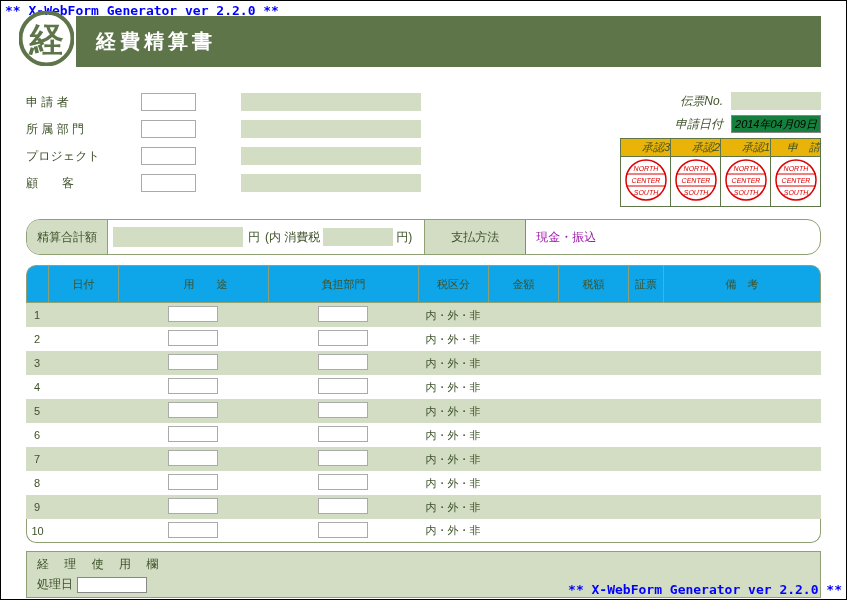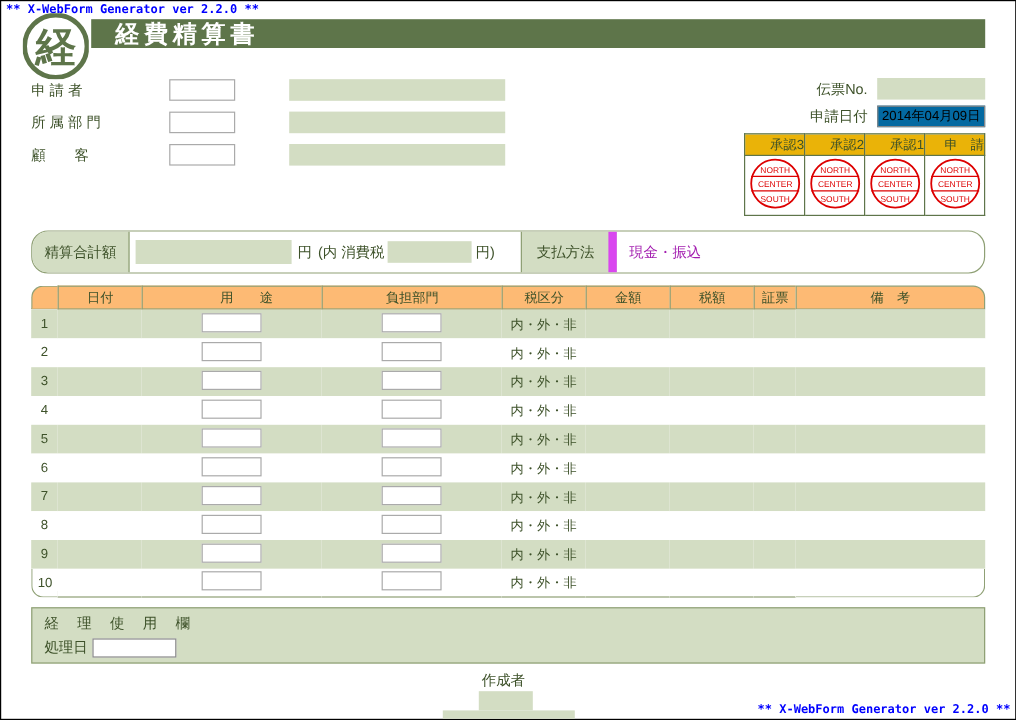--- a/index.html
+++ b/index.html
@@ -1,48 +1,48 @@
 <!DOCTYPE html>
 <html><head>
 <meta charset="utf-8">
 <style>
 * { box-sizing: border-box; margin: 0; padding: 0; }
 body { font-family: "MS PGothic", sans-serif; font-size: 12px; background: #fff; width: 847px; height: 600px; border: 1px solid #000; position: relative; }
-.watermark { color: #0000ff; font-size: 10px; font-family: monospace; font-weight: bold; position: absolute; }
+.watermark { color: #0000ff; font-size: 13px; font-family: monospace; font-weight: bold; position: absolute; }
 .wm-top { top: 2px; left: 4px; }
 .wm-bot { bottom: 2px; right: 4px; }
 .container { padding: 15px 25px 5px 25px; }
-.header-bar { background: #5e754a; height: 24px; margin-left: 50px; display: flex; align-items: center; padding-left: 20px; }
+.header-bar { background: #5e754a; height: 51px; margin-left: 50px; display: flex; align-items: center; padding-left: 20px; }
 .header-title { color: #fff; font-size: 20px; font-weight: bold; letter-spacing: 4px; }
 .logo { position: absolute; left: 18px; top: 10px; width: 55px; height: 55px; }
 .logo svg { width: 55px; height: 55px; }
 .top-section { display: flex; margin-top: 25px; }
 .left-fields { flex: 0 0 380px; }
 .field-row { display: flex; align-items: center; margin-bottom: 7px; height: 20px; gap: 40px; }
 .field-label { width: 75px; color: #3d5129; font-size: 12px; }
 .field-input-sm { width: 55px; height: 18px; background: #fff; border: 1px solid #aaa; margin-right: 5px; }
 .field-input-lg { width: 180px; height: 18px; background: #d3ddc3; }
-.right-section { margin-left: auto; text-align: right; }
+.right-section { margin-left: auto; text-align: right; font-style: italic; }
 .slip-row { display: flex; justify-content: flex-end; align-items: center; margin-bottom: 5px; height: 18px; }
 .slip-label { color: #3d5129; margin-right: 8px; }
 .slip-input { width: 90px; height: 18px; background: #d3ddc3; }
-.date-input { width: 90px; height: 18px; background: #0369a1; border: 1px solid #888; text-align: center; font-size: 11px; line-height: 16px; }
+.date-input { width: 90px; height: 18px; background: #15803d; border: 1px solid #888; text-align: center; font-size: 11px; line-height: 16px; }
 .stamp-table { border-collapse: collapse; margin-top: 4px; }
 .stamp-table th { border: 1px solid #5e754a; background: #eab308; color: #3d5129; font-size: 11px; font-weight: normal; width: 50px; height: 18px; }
 .stamp-table td { border: 1px solid #5e754a; width: 50px; height: 50px; text-align: center; vertical-align: middle; padding: 1px; }
 .stamp { width: 44px; height: 44px; }
 .totals-row { display: flex; align-items: center; margin-top: 12px; border: 1px solid #8fa075; border-radius: 14px; height: 36px; overflow: hidden; }
 .totals-label { background: #d3ddc3; color: #3d5129; padding: 0 10px; height: 100%; display: flex; align-items: center; border-right: 1px solid #8fa075; }
 .totals-value { width: 130px; height: 20px; background: #d3ddc3; margin: 0 5px; }
 .totals-unit { color: #3d5129; margin-right: 5px; }
 .tax-sub { width: 70px; height: 18px; background: #d3ddc3; margin: 0 3px; }
-.pay-label { background: #d3ddc3; color: #3d5129; padding: 0 12px; height: 100%; display: flex; align-items: center; border-left: 1px solid #8fa075; border-right: 7px solid #d946ef; margin-left: 22px; }
+.pay-label { background: #d3ddc3; color: #3d5129; padding: 0 26px; height: 100%; display: flex; align-items: center; border-left: 1px solid #8fa075; border-right: 1px solid #d946ef; margin-left: 12px; }
 .pay-value { color: #a21caf; padding: 0 10px; }
 .detail-table { width: 100%; border-collapse: separate; border-spacing: 0; margin-top: 10px; }
-.detail-table th { background: #fdba74; color: #3d5129; font-size: 11px; font-weight: normal; height: 20px; border-top: 1px solid #8fa075; border-bottom: 1px solid #8fa075; }
+.detail-table th { background: #0ea5e9; color: #3d5129; font-size: 11px; font-weight: normal; height: 38px; border-top: 1px solid #8fa075; border-bottom: 1px solid #8fa075; }
 .detail-table th:first-child { border-left: 1px solid #8fa075; border-top-left-radius: 10px; width: 22px; }
 .detail-table th:last-child { border-right: 1px solid #8fa075; border-top-right-radius: 10px; }
 .detail-table th + th { border-left: 1px solid #8fa075; }
 .detail-table td { height: 24px; font-size: 11px; color: #3d5129; text-align: center; }
 .detail-table tbody tr:nth-child(odd) td { background: #d3ddc3; }
 .detail-table tbody tr:nth-child(even) td { background: #fff; }
 .detail-table tbody tr:last-child td:first-child { border-bottom-left-radius: 10px; border-left: 1px solid #8fa075; border-bottom: 1px solid #8fa075; }
 .detail-table tbody tr:last-child td:last-child { border-bottom-right-radius: 10px; border-right: 1px solid #8fa075; border-bottom: 1px solid #8fa075; }
 .detail-table tbody tr:last-child td { border-bottom: 1px solid #8fa075; }
 .row-num { width: 22px; }
@@ -83,20 +83,25 @@
 
   <div class="top-section">
     <div class="left-fields">
       <div class="field-row">
         <span class="field-label">申 請 者</span>
         <div class="field-input-sm"></div>
         <div class="field-input-lg"></div>
       </div>
       <div class="field-row">
         <span class="field-label">所 属 部 門</span>
+        <div class="field-input-sm"></div>
+        <div class="field-input-lg"></div>
+      </div>
+      <div class="field-row">
+        <span class="field-label">プロジェクト</span>
         <div class="field-input-sm"></div>
         <div class="field-input-lg"></div>
       </div>
       <div class="field-row">
         <span class="field-label">顧　　客</span>
         <div class="field-input-sm"></div>
         <div class="field-input-lg"></div>
       </div>
     </div>
 

